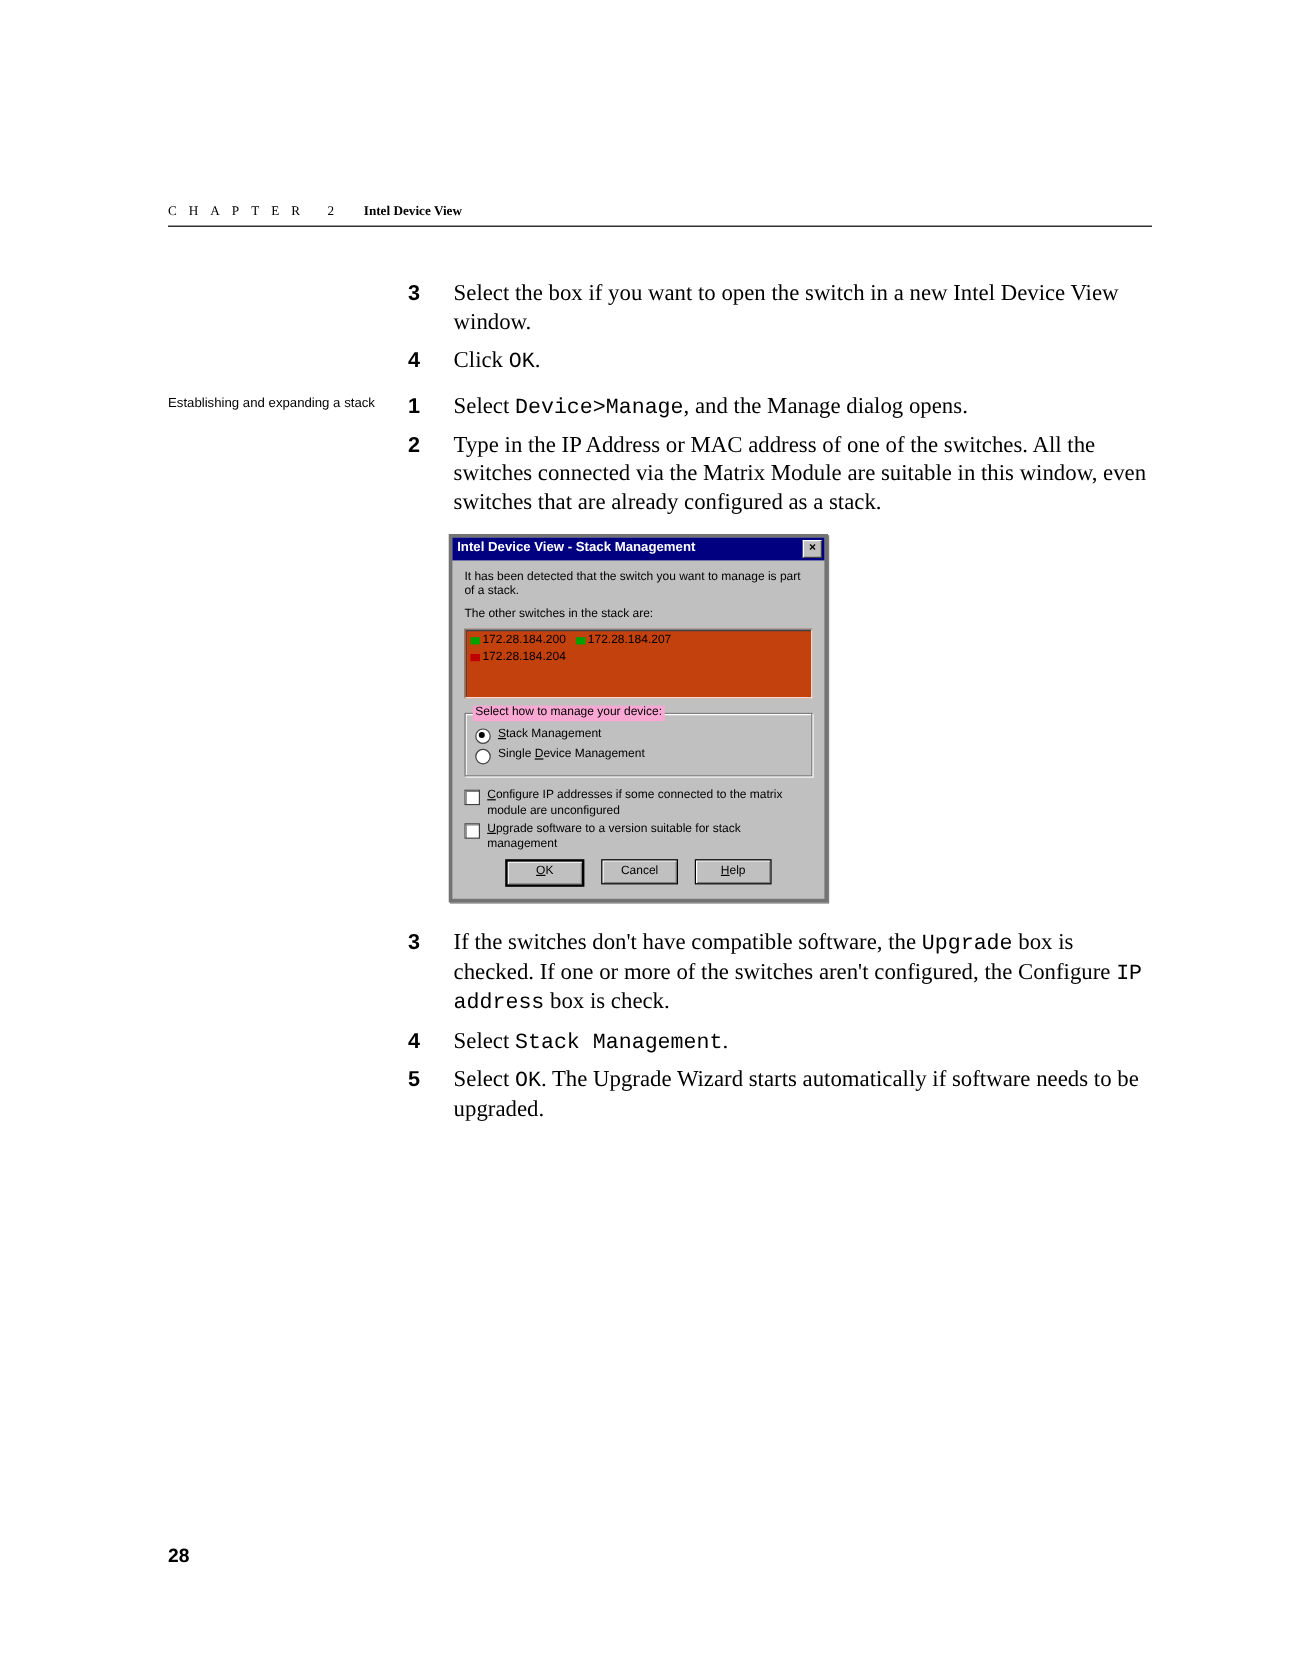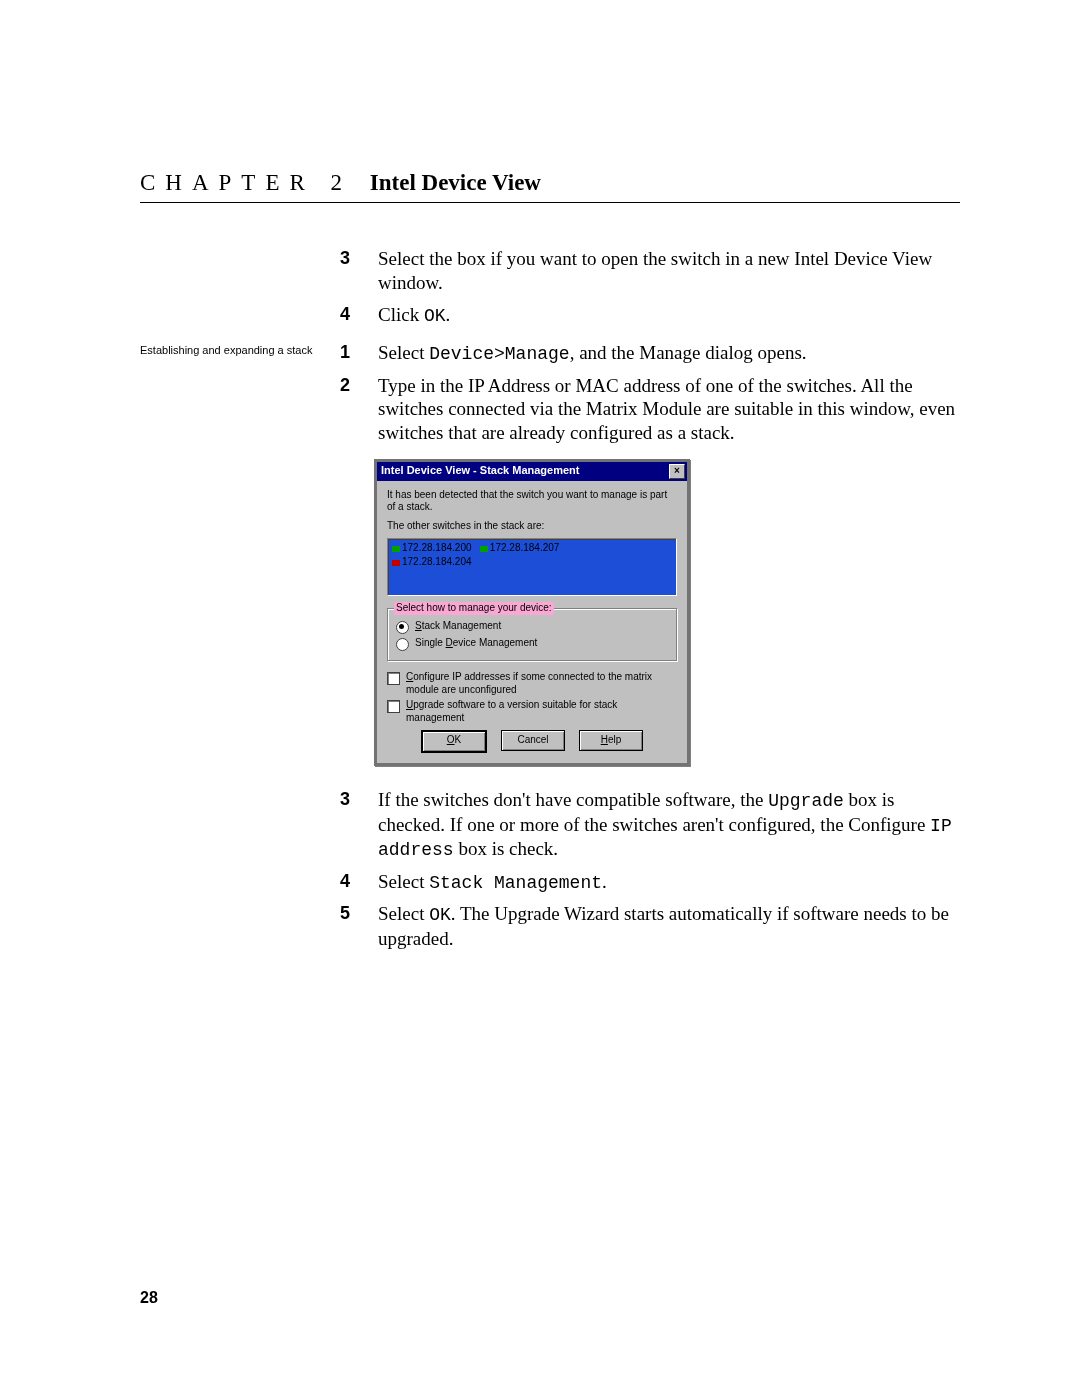--- a/index.html
+++ b/index.html
@@ -12,21 +12,21 @@
     height: 1397px;
     position: relative;
   }
   .page {
     padding: 170px 120px 0 140px;
   }
   .header-line {
     border-bottom: 1px solid #000;
     padding-bottom: 6px;
     margin-bottom: 44px;
-    font-size: 23px;
+    font-size: 11px;
   }
   .chapter-label {
     letter-spacing: 10px;
   }
   .chapter-title {
     font-weight: bold;
     margin-left: 12px;
   }
   .content {
     display: grid;
@@ -102,21 +102,21 @@
     font-family: Arial, sans-serif;
     font-weight: bold;
   }
   .dlg-body {
     padding: 8px 10px 10px 10px;
   }
   .dlg-text {
     margin-bottom: 6px;
   }
   .listbox {
-    background: #1d4ed8;
+    background: #c2410c;
     border: 1px solid #808080;
     border-right-color: #fff;
     border-bottom-color: #fff;
     box-shadow: inset 1px 1px 0 #404040;
     height: 52px;
     padding: 2px 4px;
     margin-bottom: 12px;
     line-height: 1.4;
   }
   .listbox .row { white-space: nowrap; }

